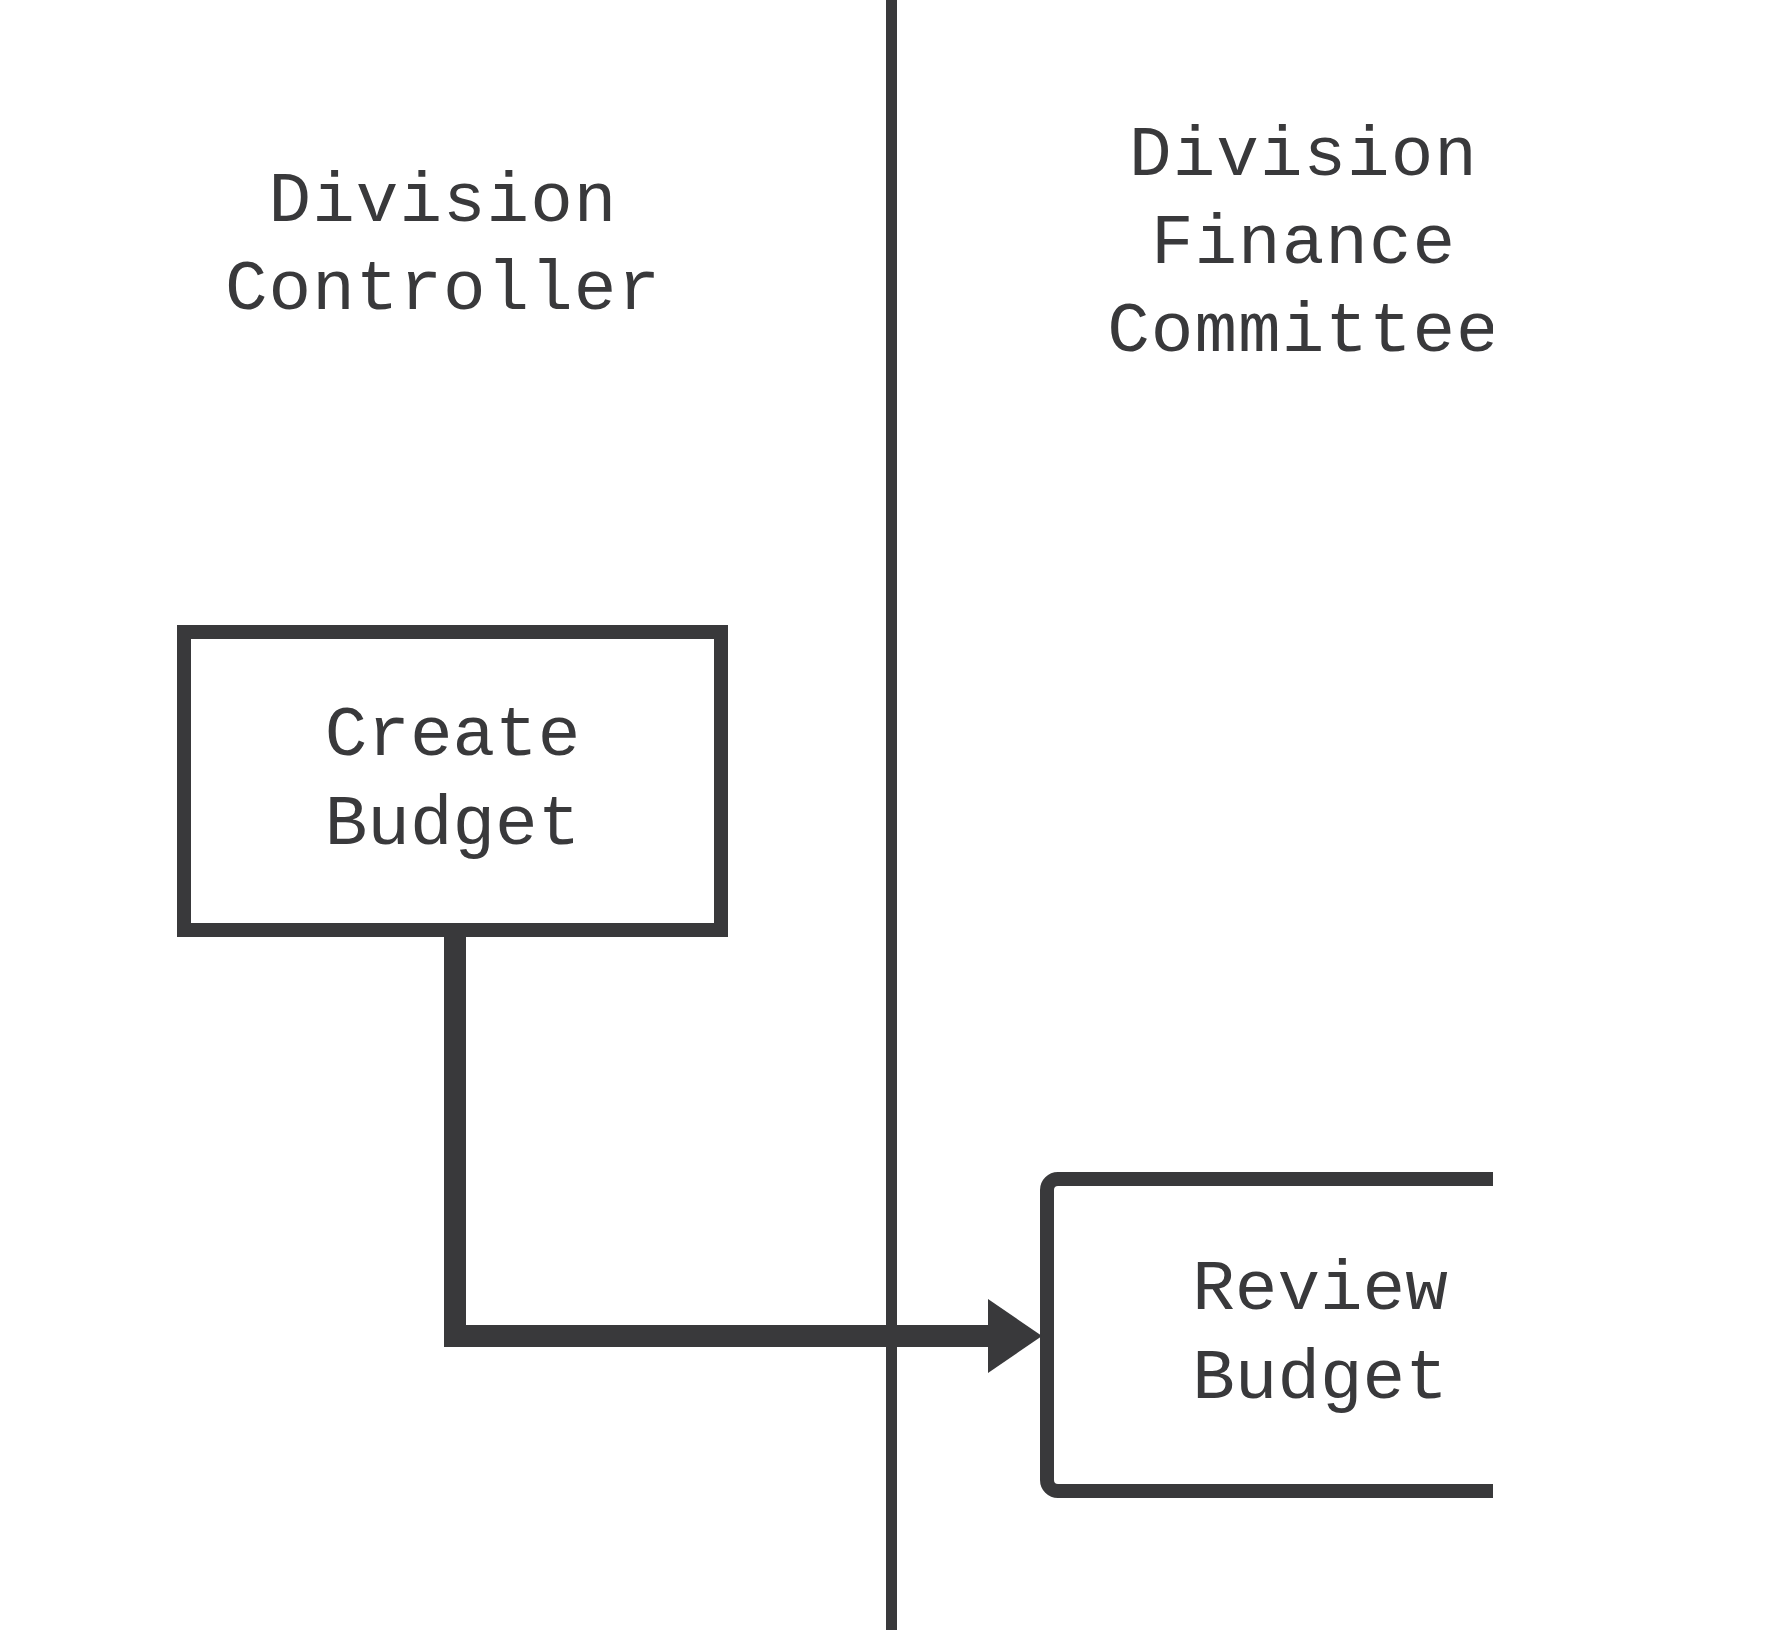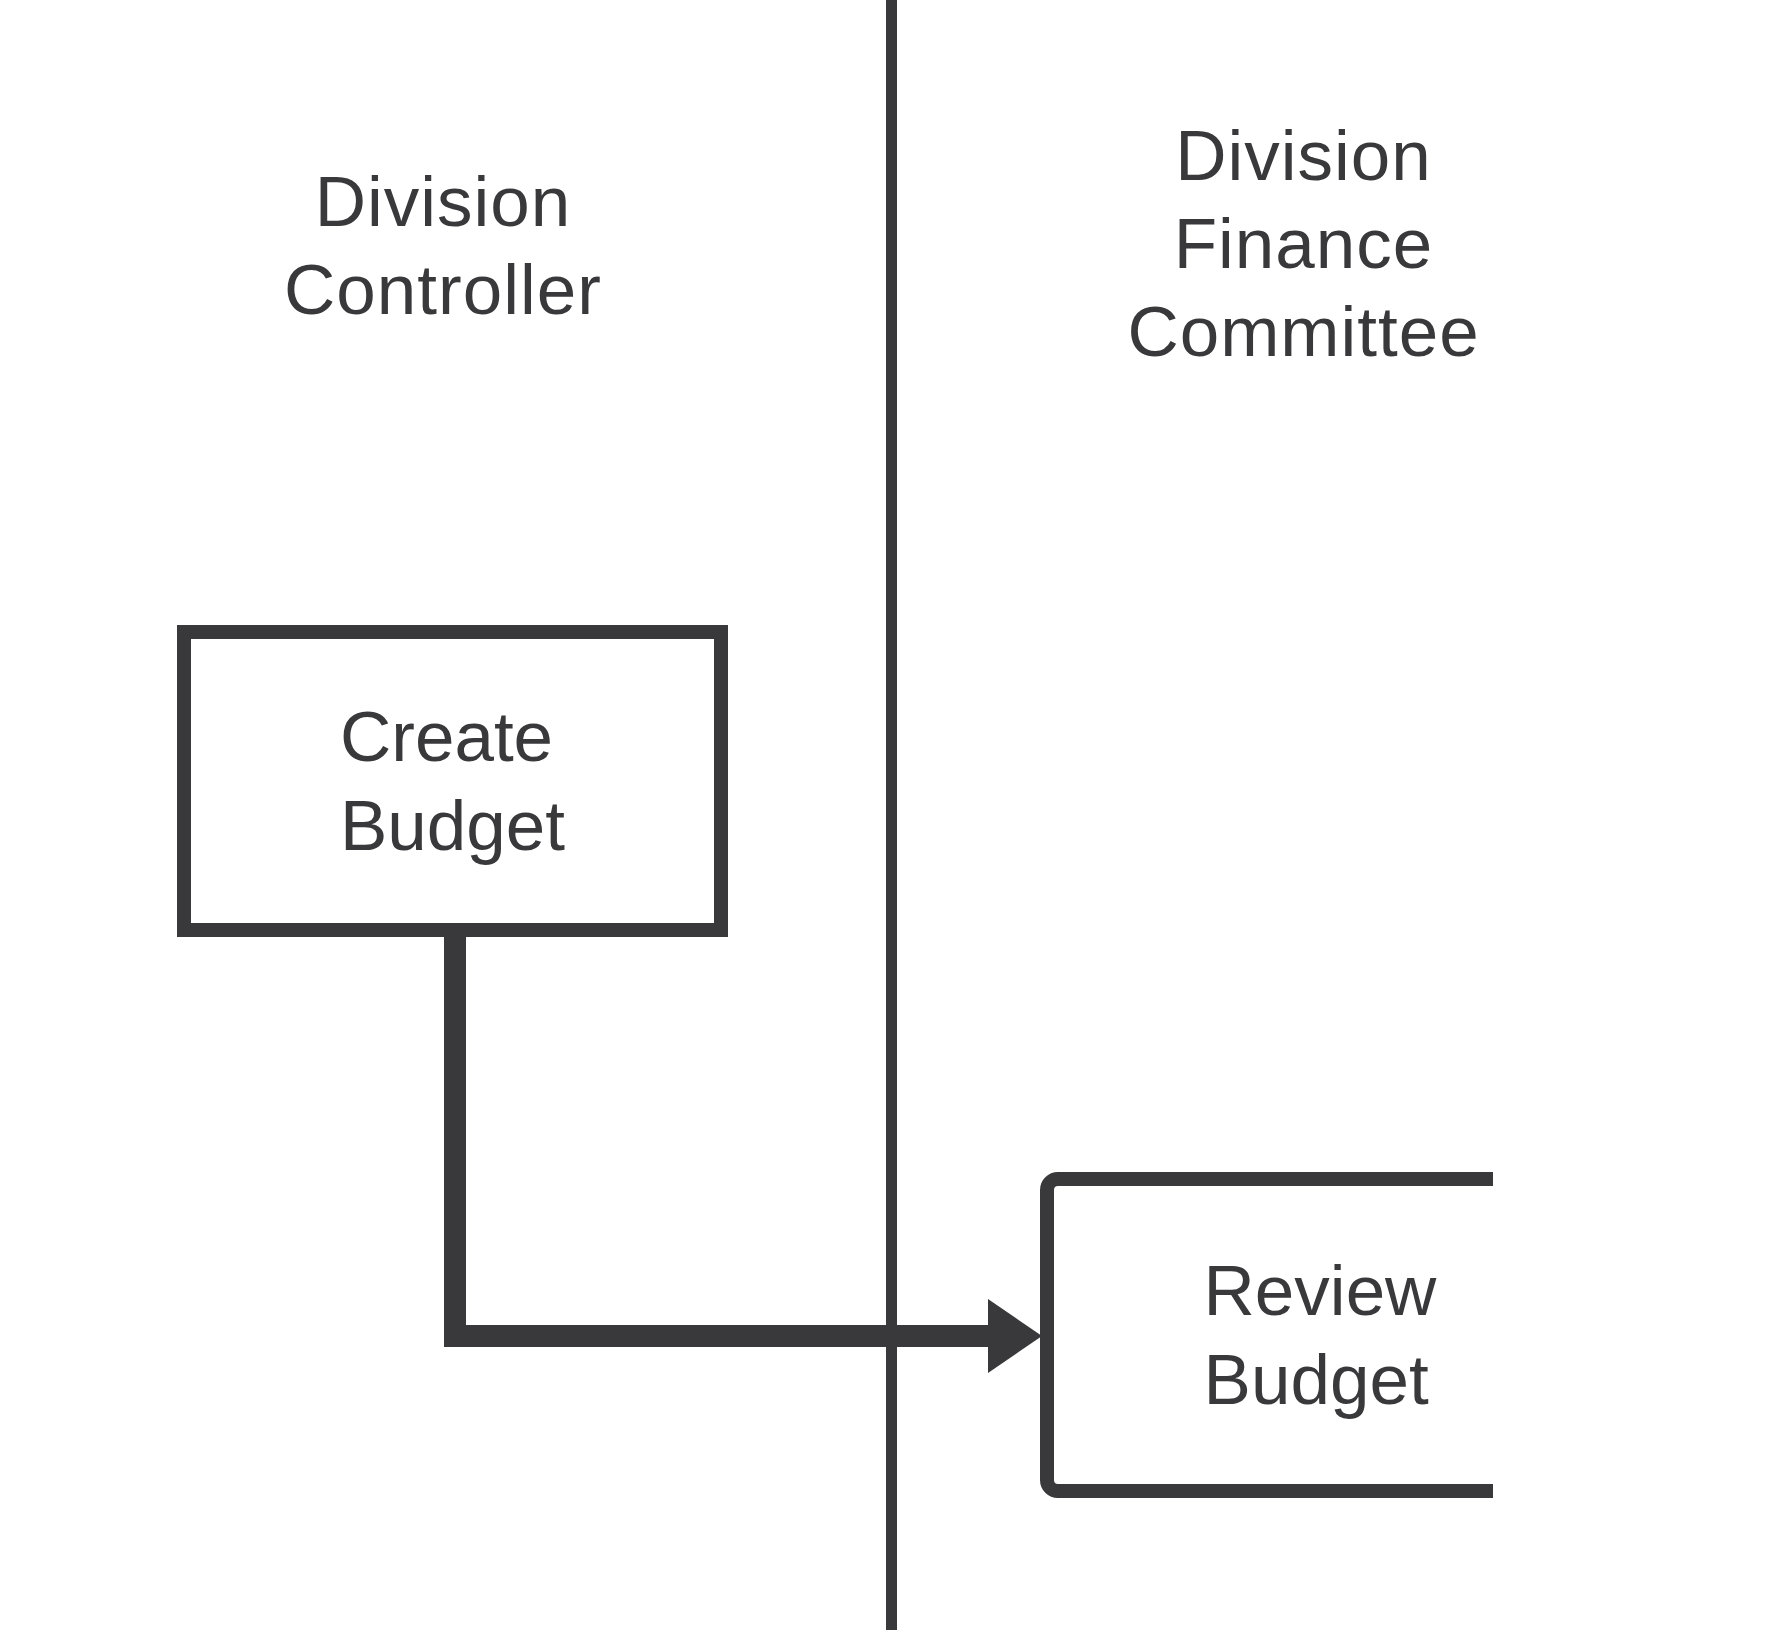--- a/index.html
+++ b/index.html
@@ -4,21 +4,21 @@
 <style>
   :root { --ink: #39393b; --bg: #ffffff; }
   * { box-sizing: border-box; }
   html, body { margin: 0; padding: 0; background: var(--bg); }
   .canvas {
     position: relative;
     width: 1493px;
     height: 1630px;
     background: var(--bg);
     overflow: hidden;
-    font-family: Liberation Sans, sans-serif;
+    font-family: Liberation Mono, monospace;
     color: var(--ink);
   }
   .vline {
     position: absolute;
     top: 0;
     bottom: 0;
     width: 11px;
     background: var(--ink);
   }
   .vline.divider { left: 886px; }

